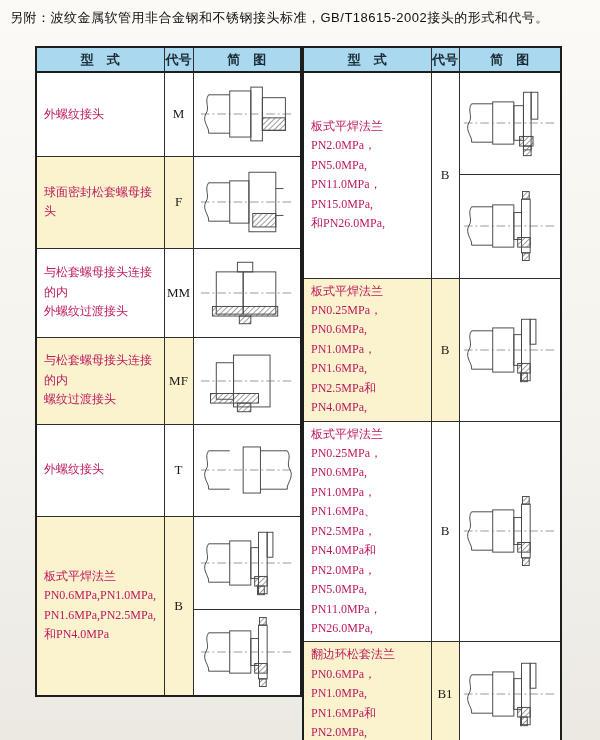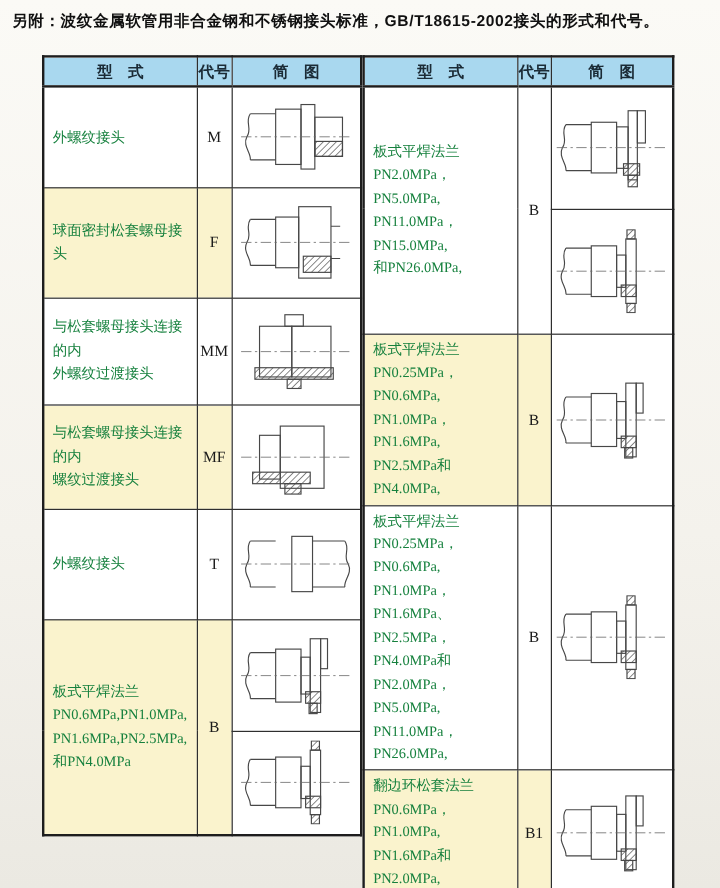--- a/index.html
+++ b/index.html
@@ -7,40 +7,40 @@
   body {
     position:relative;
     width:600px; height:740px;
     background:linear-gradient(180deg,#fbfaf6 0%, #f4f2ec 60%, #ebe9e2 100%);
     font-family:"Liberation Sans", sans-serif;
     color:#161616;
     overflow:hidden;
   }
   .title {
     position:absolute; left:10px; top:9px; width:584px;
-    font-size:13px; font-weight:bold; letter-spacing:0.5px; color:#101010;
+    font-size:13px; font-weight:normal; letter-spacing:0.5px; color:#101010;
   }
   table.jt {
     position:absolute; top:46px;
     border-collapse:collapse; table-layout:fixed;
     border:2px solid #1d1d1d;
     background:#ffffff;
   }
   #left-table  { left:35px;  width:265px; }
   #right-table { left:302px; width:258px; }
   .jt td { border:1px solid #2e2e2e; overflow:hidden; }
   .jt td.hcell {
     background:#a9d8ef; text-align:center; vertical-align:middle;
     font-size:13px; font-weight:bold; color:#1b2b36;
     border-bottom:2px solid #1d1d1d;
   }
   .jt td.type {
     font-family:"Liberation Serif", serif;
     font-size:12px; line-height:1.62; vertical-align:middle;
-    padding:3px 3px 3px 7px; white-space:pre-line; color:#15803d;
+    padding:3px 3px 3px 7px; white-space:pre-line; color:#be185d;
   }
   .jt td.code {
     font-family:"Liberation Serif", serif;
     font-size:13px; text-align:center; vertical-align:middle; color:#1a1a1a;
   }
   .jt td.diag {
     text-align:center; vertical-align:middle; background:#ffffff; padding:0;
   }
   .jt td.hl { background:#faf3cd; }
   .diag svg { display:inline-block; vertical-align:middle; }

